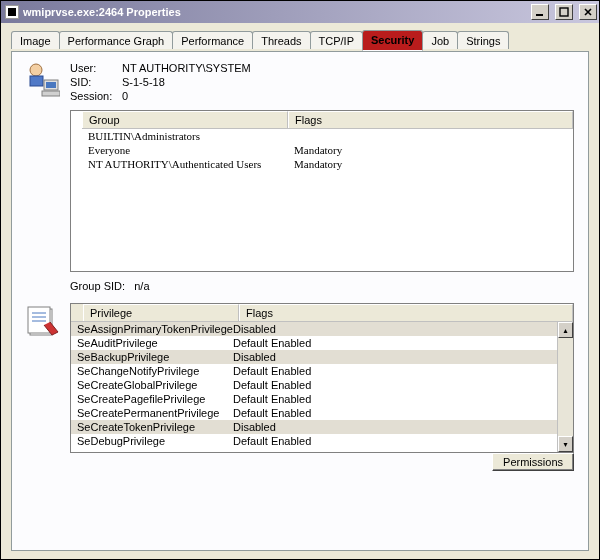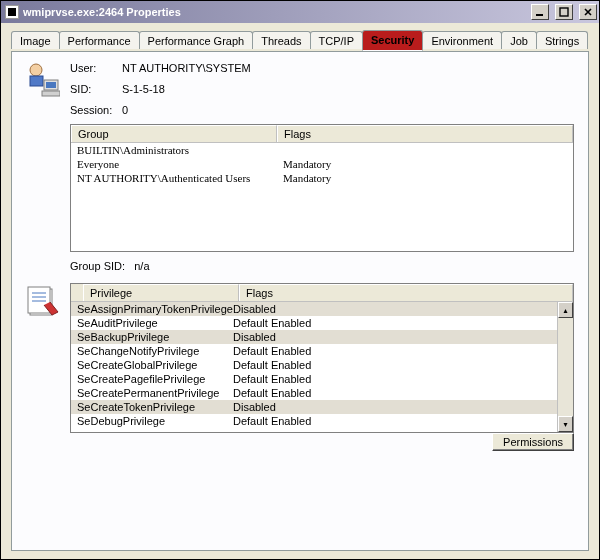--- a/index.html
+++ b/index.html
@@ -78,28 +78,28 @@
   .tabpanel {
     flex:1;
     border:1px solid #919b9c;
     background:#fcfcfe;
     padding: 10px 14px 8px 14px;
     display:flex; flex-direction:column;
     overflow:hidden;
   }
   .userblock { display:flex; gap:10px; }
   .comp-icon { width:34px; height:36px; flex:none; }
-  .kv { display:grid; grid-template-columns: 52px auto; row-gap:9px; }
+  .kv { display:grid; grid-template-columns: 52px auto; row-gap:2px; }
   .kv .k { color:#000; }
   .groups-table, .priv-table {
     border:1px solid #808080;
     background:#fff;
     font-size:11px;
   }
-  .groups-table { margin: 8px 0 4px 44px; height: 128px; }
+  .groups-table { margin: 8px 0 4px 44px; height: 162px; padding-left: 11px; }
   .thead {
     display:flex; background:#ece9d8;
     border-bottom:1px solid #c0c0c0;
   }
   .th {
     padding:2px 6px;
     border-right:1px solid #c0c0c0;
     border-top:1px solid #fff;
     border-left:1px solid #fff;
     background:#ece9d8;
@@ -172,26 +172,25 @@
     <div class="winbtn">
       <svg viewBox="0 0 10 10">
           <path d="M2 2 L8 8 M8 2 L2 8" stroke="#000" stroke-width="1.6"></path>
         </svg>
     </div>
   </div>
 
   <div class="client">
     <div class="tabs" id="tabs">
         <div class="tab">Image</div>
+        <div class="tab">Performance Graph</div>
         <div class="tab">Performance</div>
-        <div class="tab">Performance Graph</div>
         <div class="tab">Threads</div>
         <div class="tab">TCP/IP</div>
         <div class="tab active">Security</div>
-        <div class="tab">Environment</div>
         <div class="tab">Job</div>
         <div class="tab">Strings</div>
       </div>
 
     <div class="tabpanel">
       <div class="userblock">
         <svg class="comp-icon" viewBox="0 0 34 36">
           <circle cx="10" cy="8" r="6" fill="#f3cfa3" stroke="#a07040"></circle>
           <rect x="4" y="14" width="13" height="10" fill="#5079c7" stroke="#2b4a8f"></rect>
           <rect x="18" y="18" width="14" height="10" fill="#e0e0e0" stroke="#808080"></rect>

